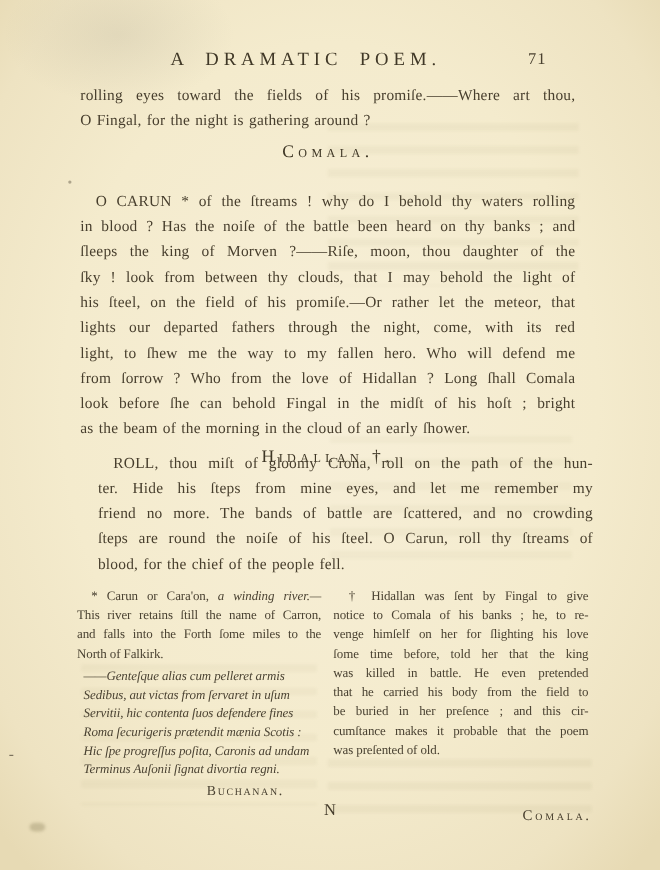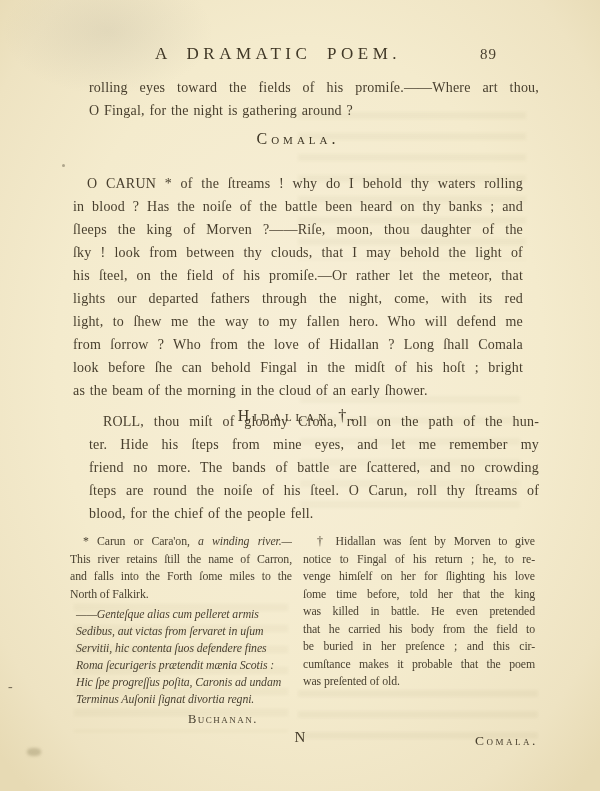--- a/index.html
+++ b/index.html
@@ -41,21 +41,21 @@
     position:absolute; right:26px; top:2px;
     font-size:15px; letter-spacing:1px; color:#4a4130;
   }
 
   .textcol { position:absolute; left:73px; width:450px; }
   .body-lines { font-size:14px; line-height:23px; letter-spacing:.2px; word-spacing:1px; }
   .jlines .tline { text-align:justify; text-align-last:justify; }
   .jlines .tline:last-child { text-align-last:left; }
   .indent .tline:first-child { padding-left:14px; }
 
-  .intro { top:76px;margin-left:16px; }
+  .intro { top:76px; }
   .para1 { top:172px; }
   .para2 { top:410px;margin-left:16px; }
 
   .sect-heading {
     position:absolute; left:73px; width:450px;
     text-align:center;
     font-variant:small-caps;
     font-size:16px; letter-spacing:4px;
     color:#3e3625;
   }
@@ -107,21 +107,21 @@
 
 <div id="page">
 
   <div class="ghost g1"></div>
   <div class="ghost g2"></div>
   <div class="ghost g3"></div>
   <div class="ghost g4"></div>
 
   <div class="pageheader">
     <div class="htitle">A DRAMATIC POEM.</div>
-    <div class="hpagenum">89</div>
+    <div class="hpagenum">71</div>
   </div>
 
   <div class="textcol body-lines jlines intro">
       <div class="tline">rolling eyes toward the fields of his promiſe.——Where art thou,</div>
       <div class="tline">O Fingal, for the night is gathering around ?</div>
     </div>
 
   <div class="sect-heading head-comala">Comala.</div>
   <div class="textcol body-lines jlines indent para1">
       <div class="tline">O CARUN * of the ſtreams ! why do I behold thy waters rolling</div>
@@ -159,22 +159,22 @@
         <div class="tline">Sedibus, aut victas from ſervaret in uſum</div>
         <div class="tline">Servitii, hic contenta ſuos defendere fines</div>
         <div class="tline">Roma ſecurigeris prætendit mænia Scotis :</div>
         <div class="tline">Hic ſpe progreſſus poſita, Caronis ad undam</div>
         <div class="tline">Terminus Auſonii ſignat divortia regni.</div>
       </div>
     <div class="fn-attr">Buchanan.</div>
   </div>
 
   <div class="footnote fn-right jlines indent">
-      <div class="tline">† Hidallan was ſent by Morven to give</div>
-      <div class="tline">notice to Fingal of his return ; he, to re-</div>
+      <div class="tline">† Hidallan was ſent by Fingal to give</div>
+      <div class="tline">notice to Comala of his banks ; he, to re-</div>
       <div class="tline">venge himſelf on her for ſlighting his love</div>
       <div class="tline">ſome time before, told her that the king</div>
       <div class="tline">was killed in battle.  He even pretended</div>
       <div class="tline">that he carried his body from the field to</div>
       <div class="tline">be buried in her preſence ; and this cir-</div>
       <div class="tline">cumſtance makes it probable that the poem</div>
       <div class="tline">was preſented of old.</div>
     </div>
 
   <div class="signature">N</div>

